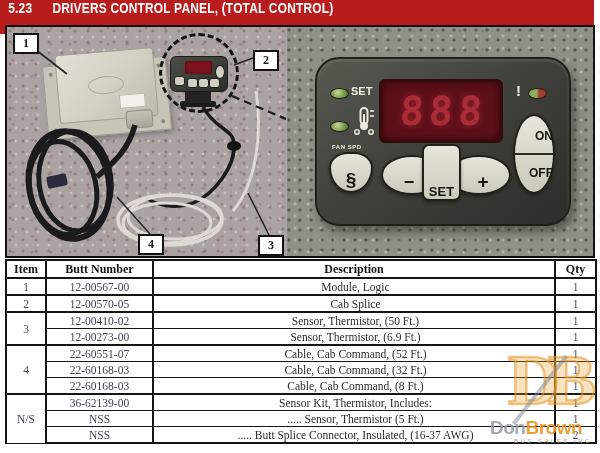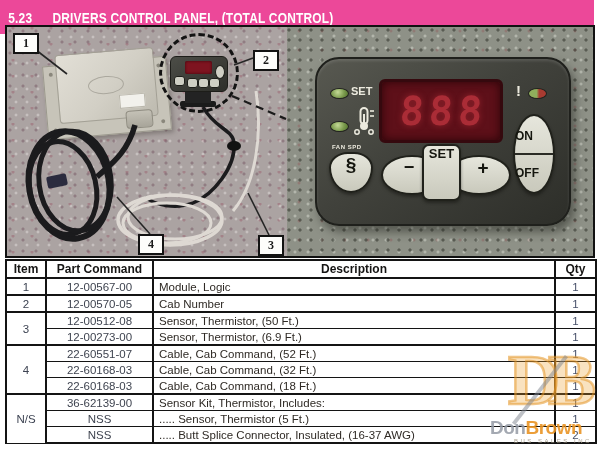--- a/index.html
+++ b/index.html
@@ -1,21 +1,21 @@
 <!DOCTYPE html>
 <html><head>
 <meta charset="utf-8">
 <style>
   html,body{margin:0;padding:0;background:#ffffff;}
   .page{position:relative;width:600px;height:453px;background:#fff;overflow:hidden;
         font-family:"Liberation Serif",serif;}
 
   
-  .titlebar{position:absolute;left:0;top:0;width:594px;height:34px;background:#ec4899;
-            display:flex;align-items:center;color:#fff;}
+  .titlebar{position:absolute;left:0;top:0;width:594px;height:34px;background:#b91c1c;
+            display:flex;align-items:flex-start;color:#fff;}
   .titlebar-inner{display:flex;transform:scaleY(1.12) scaleX(.92);transform-origin:left center;
             font-family:"Liberation Sans",sans-serif;font-weight:700;font-size:13px;letter-spacing:.2px;}
   .t-section{margin-left:9px;width:48px;}
   .t-title{white-space:nowrap;}
 
   
   .figures{position:absolute;left:5px;top:25px;width:586px;height:229px;border:2px solid #111;
            display:flex;}
   .photo{position:relative;overflow:hidden;}
   .photo-left{width:280px;height:229px;
@@ -80,43 +80,43 @@
        background:radial-gradient(circle at 40% 35%,#c4da96,#7a9a4c 55%,#50702c);}
   .led-set{left:13px;top:29px;} .led-mode{left:13px;top:62px;}
   .led-alert{left:211px;top:29px;background:linear-gradient(90deg,#8fae5c 45%,#a83b31 60%);}
   .dev-label{position:absolute;color:#eceade;font-family:"Liberation Sans",sans-serif;font-weight:700;}
   .lbl-set{left:34px;top:26px;font-size:11px;}
   .lbl-alert{left:199px;top:23px;font-size:15px;}
   .lbl-fan{left:15px;top:85px;font-size:6px;letter-spacing:.5px;}
   .thermo-icon{position:absolute;left:35px;top:47px;}
   .btn{position:absolute;background:linear-gradient(180deg,#e6e6dc,#c9c9bc);border:2px solid #20211b;
        color:#15160f;font-family:"Liberation Sans",sans-serif;font-weight:700;
-       display:flex;align-items:flex-start;justify-content:center;box-shadow:0 2px 3px rgba(20,20,16,.5);}
+       display:flex;align-items:flex-end;justify-content:center;box-shadow:0 2px 3px rgba(20,20,16,.5);}
   .btn-fan{left:12px;top:93px;width:40px;height:37px;border-radius:50% 50% 58% 58%/44% 44% 72% 72%;
        font-size:19px;}
   .btn-minus{left:64px;top:96px;width:52px;height:36px;border-radius:50%;font-size:18px;padding-right:6px;}
   .btn-set{left:105px;top:85px;width:35px;height:53px;border-radius:7px;font-size:13px;z-index:2;}
   .btn-plus{left:130px;top:96px;width:52px;height:36px;border-radius:50%;font-size:19px;padding-left:8px;}
   .btn-onoff{left:196px;top:55px;width:38px;height:72px;border-radius:50%;flex-direction:column;
        justify-content:space-around;font-size:12px;padding:2px 0;}
   .onoff-divider{width:100%;height:2px;background:#2a2b25;}
   .onoff-half{flex:1;display:flex;align-items:center;justify-content:center;}
 
   
   .parts{position:absolute;left:5px;top:259px;width:590px;border-collapse:collapse;
-         table-layout:fixed;font-family:Liberation Sans, sans-serif;}
+         table-layout:fixed;font-family:Liberation Serif, serif;}
   .parts th{border:2px solid #141414;font-size:12px;font-weight:700;color:#161514;
          height:16px;padding:0 2px;background:#fff;}
   .parts td{border:1px solid #141414;border-left-width:2px;border-right-width:2px;
          font-size:11.5px;height:15px;padding:0 2px;background:transparent;}
   .parts tr.gs td{border-top-width:2px;}
   .parts tr:last-child td{border-bottom-width:2px;}
   .c-item{text-align:center;color:#3d4352;}
   .c-part{text-align:center;color:#3f4450;}
-  .c-desc{text-align:left;padding-left:5px !important;color:#2f2a25;}
+  .c-desc{text-align:center;padding-left:5px !important;color:#2f2a25;}
   .c-qty{text-align:center;color:#48516a;}
 
   
   .watermark{position:absolute;left:480px;top:345px;width:120px;height:105px;pointer-events:none;z-index:9;}
   .wm-monogram{position:absolute;left:28px;top:-6px;font-family:"Liberation Serif",serif;font-weight:700;
       font-size:72px;letter-spacing:-12px;color:rgba(235,160,45,.30);
       -webkit-text-stroke:2.5px rgba(228,150,38,.55);}
   .wm-slash{position:absolute;left:58px;top:2px;width:4px;height:86px;background:rgba(125,131,142,.5);
       transform:rotate(38deg);}
   .wm-name{position:absolute;left:10px;top:72px;font-family:"Liberation Sans",sans-serif;font-weight:700;
@@ -248,39 +248,39 @@
   <table class="parts">
     <colgroup>
         <col style="width:40px">
         <col style="width:107px">
         <col style="width:402px">
         <col style="width:41px">
       </colgroup>
     <tbody>
         <tr>
       <th>Item</th>
-      <th>Part Command</th>
+      <th>Butt Number</th>
       <th>Description</th>
       <th>Qty</th>
     </tr>
     <tr class="gs">
       <td class="c-item">1</td>
       <td class="c-part">12-00567-00</td>
       <td class="c-desc">Module, Logic</td>
       <td class="c-qty">1</td>
     </tr>
     <tr class="gs">
       <td class="c-item">2</td>
       <td class="c-part">12-00570-05</td>
-      <td class="c-desc">Cab Number</td>
+      <td class="c-desc">Cab Splice</td>
       <td class="c-qty">1</td>
     </tr>
     <tr class="gs">
       <td class="c-item" rowspan="2">3</td>
-      <td class="c-part">12-00512-08</td>
+      <td class="c-part">12-00410-02</td>
       <td class="c-desc">Sensor, Thermistor, (50 Ft.)</td>
       <td class="c-qty">1</td>
     </tr>
     <tr>
       <td class="c-part">12-00273-00</td>
       <td class="c-desc">Sensor, Thermistor, (6.9 Ft.)</td>
       <td class="c-qty">1</td>
     </tr>
     <tr class="gs">
       <td class="c-item" rowspan="3">4</td>
@@ -288,21 +288,21 @@
       <td class="c-desc">Cable, Cab Command, (52 Ft.)</td>
       <td class="c-qty">1</td>
     </tr>
     <tr>
       <td class="c-part">22-60168-03</td>
       <td class="c-desc">Cable, Cab Command, (32 Ft.)</td>
       <td class="c-qty">1</td>
     </tr>
     <tr>
       <td class="c-part">22-60168-03</td>
-      <td class="c-desc">Cable, Cab Command, (18 Ft.)</td>
+      <td class="c-desc">Cable, Cab Command, (8 Ft.)</td>
       <td class="c-qty">1</td>
     </tr>
     <tr class="gs">
       <td class="c-item" rowspan="3">N/S</td>
       <td class="c-part">36-62139-00</td>
       <td class="c-desc">Sensor Kit, Thermistor, Includes:</td>
       <td class="c-qty">1</td>
     </tr>
     <tr>
       <td class="c-part">NSS</td>

